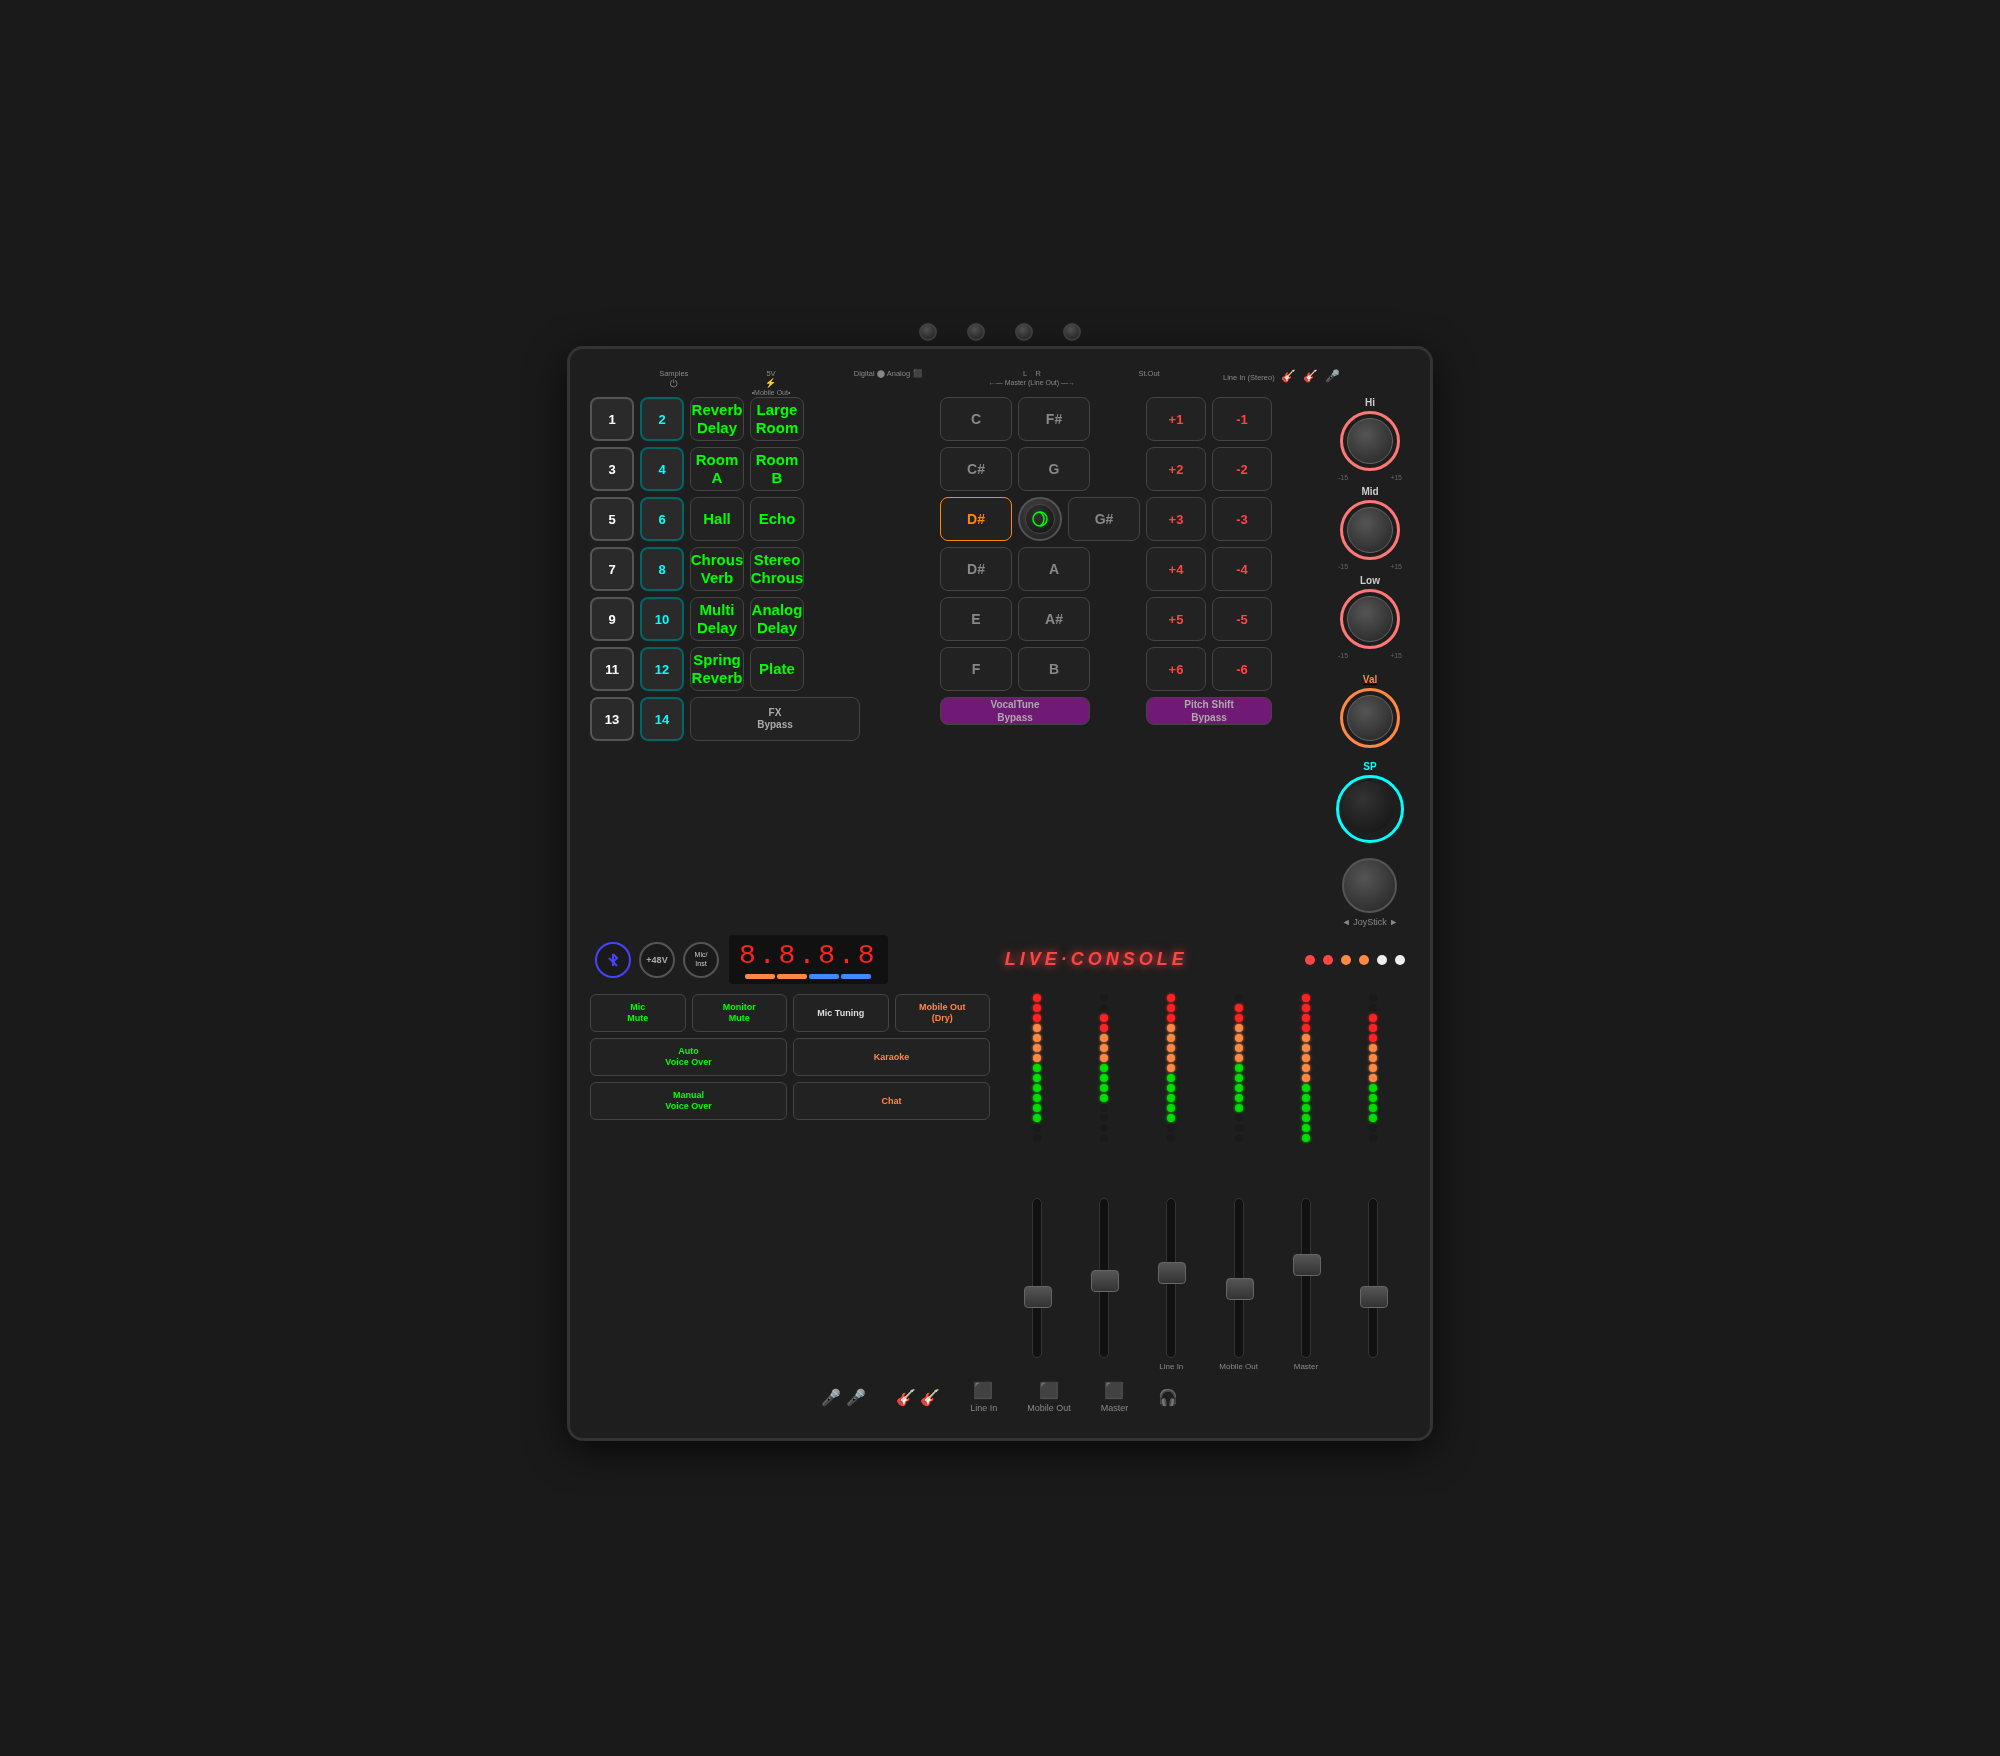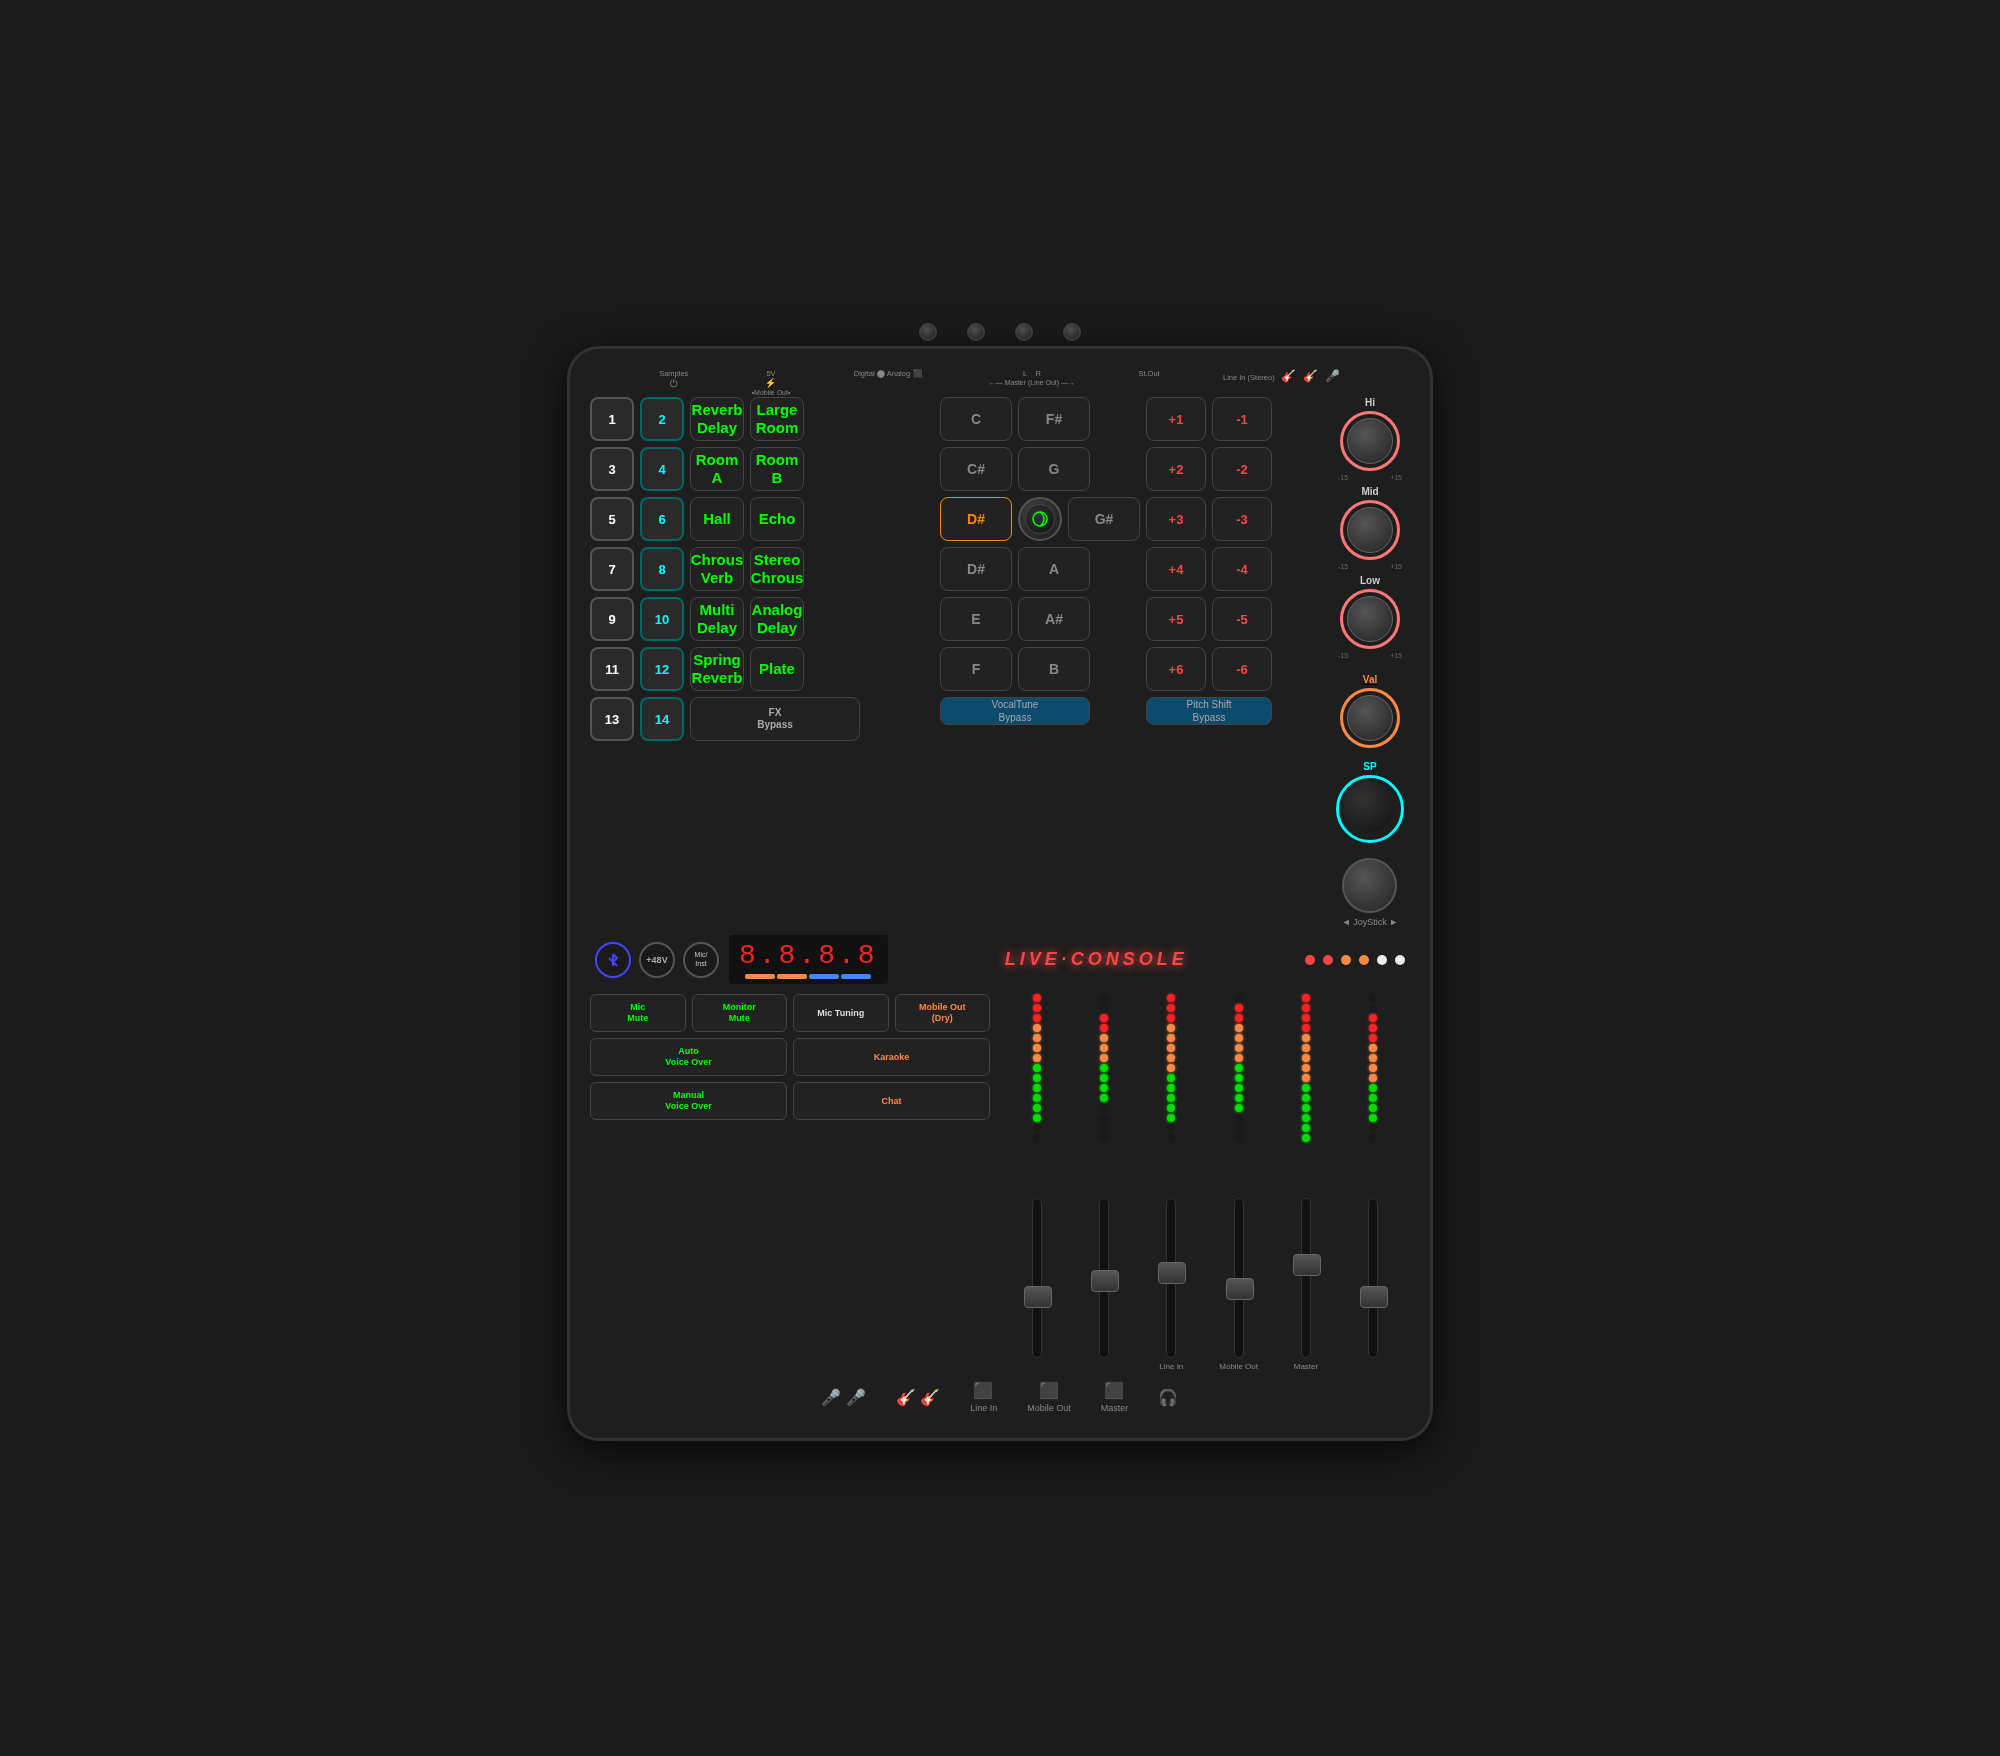--- a/index.html
+++ b/index.html
@@ -21,21 +21,21 @@
     .port-knob {
       width: 18px;
       height: 18px;
       background: radial-gradient(circle at 40% 35%, #555, #222);
       border-radius: 50%;
       border: 2px solid #444;
       margin-bottom: 3px;
     }
     .main-body {
       background: #1e1e1e;
-      border-radius: 29px;
+      border-radius: 13px;
       padding: 20px;
       position: relative;
       box-shadow: 0 0 0 3px #333, 0 10px 40px rgba(0,0,0,0.8);
     }
     .logo-area {
       display: flex;
       align-items: center;
       gap: 10px;
       padding: 5px 0 10px 10px;
     }
@@ -454,31 +454,32 @@
       gap: 5px;
     }
     .port-label-item {
       text-align: center;
       white-space: nowrap;
       font-size: 7.5px;
     }
     .fx-bypass-btn {
       flex: 1;
       height: 44px;
-      background: #0c4a6e;
+      background: #701a75;
       border-radius: 8px;
       border: 1px solid #444;
       display: flex;
       align-items: center;
       justify-content: center;
       text-align: center;
       font-size: 10px;
       color: #aaa;
       cursor: pointer;
       line-height: 1.3;
+      font-weight: bold;
     }
   </style>
 </head>
 <body>
 
 <div class="device-wrapper">
 
   <div class="top-port-knobs">
     <div class="port-knob"></div>
     <div class="port-knob"></div>

